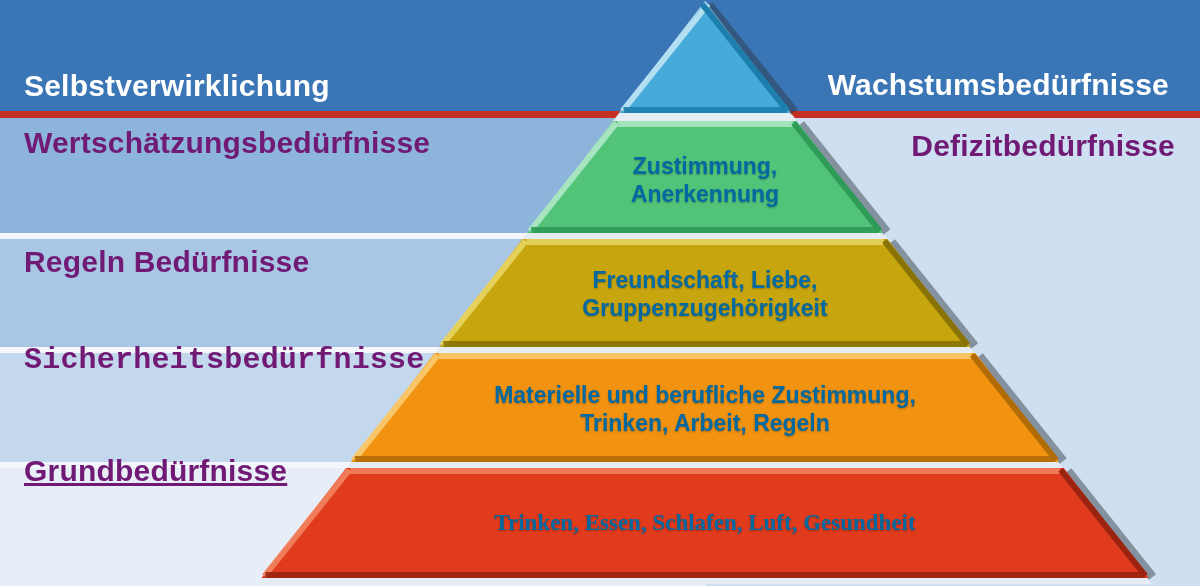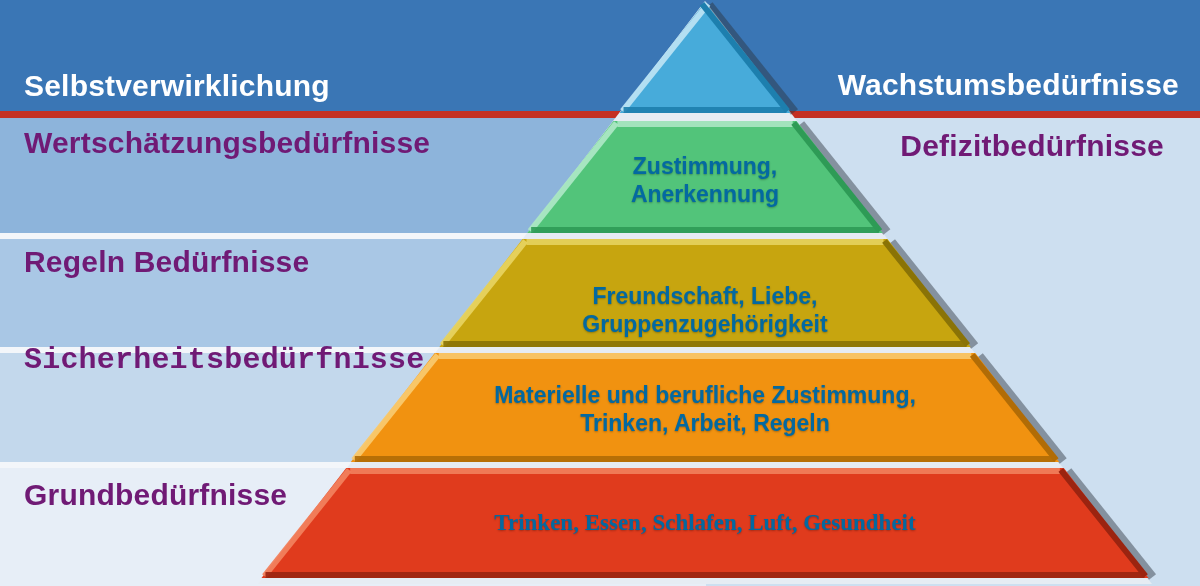--- a/index.html
+++ b/index.html
@@ -66,34 +66,34 @@
         <line x1="1067.82" y1="471" x2="1152.52" y2="577" stroke="rgba(45,50,60,0.45)" stroke-width="9"></line>
         <polygon points="346.18,468 1063.82,468 1148.52,578 261.48,578" fill="#e03b1d"></polygon>
         <line x1="350.18" y1="471" x2="1059.82" y2="471" stroke="#f2805d" stroke-width="6" opacity="0.9"></line>
         <line x1="349.18" y1="470" x2="264.48" y2="576" stroke="#f2805d" stroke-width="6" opacity="0.95"></line>
         <line x1="1060.82" y1="470" x2="1145.52" y2="576" stroke="#9b2410" stroke-width="6"></line>
         <line x1="265.48" y1="575" x2="1144.52" y2="575" stroke="#9b2410" stroke-width="6" opacity="0.9"></line>
       </g>
   </svg>
 
   <div class="lbl white band-label" style="left:24px;top:71px;">Selbstverwirklichung</div>
-  <div class="lbl white band-label" style="right:21px;top:70px;">Wachstumsbedürfnisse</div>
+  <div class="lbl white band-label" style="right:31px;top:70px;">Wachstumsbedürfnisse</div>
 
   <div class="lbl dark band-label" style="left:24px;top:128px;">Wertschätzungsbedürfnisse</div>
   <div class="lbl dark band-label" style="left:24px;top:247px;">Regeln Bedürfnisse</div>
   <div class="lbl dark band-label" style="left:24px;top:345px;font-family:Liberation Mono, monospace;">Sicherheitsbedürfnisse</div>
-  <div class="lbl dark band-label" style="left:24px;top:480px;">Grundbedürfnisse</div>
+  <div class="lbl dark band-label" style="left:24px;top:456px;text-decoration:underline;">Grundbedürfnisse</div>
 
-  <div class="lbl dark band-label" style="right:36px;top:131px;">Defizitbedürfnisse</div>
+  <div class="lbl dark band-label" style="right:25px;top:131px;">Defizitbedürfnisse</div>
 
   <div class="pyr-label" style="top:152px;">
     <div>Zustimmung,</div>
     <div>Anerkennung</div>
   </div>
-  <div class="pyr-label" style="top:266px;margin-top:16px;">
+  <div class="pyr-label" style="top:266px;">
     <div>Freundschaft, Liebe,</div>
     <div>Gruppenzugehörigkeit</div>
   </div>
   <div class="pyr-label" style="top:381px;">
     <div>Materielle und berufliche Zustimmung,</div>
     <div>Trinken, Arbeit, Regeln</div>
   </div>
   <div class="pyr-label" style="top:509px;font-family:Liberation Serif, serif;">
     <div>Trinken, Essen, Schlafen, Luft, Gesundheit</div>
   </div>

